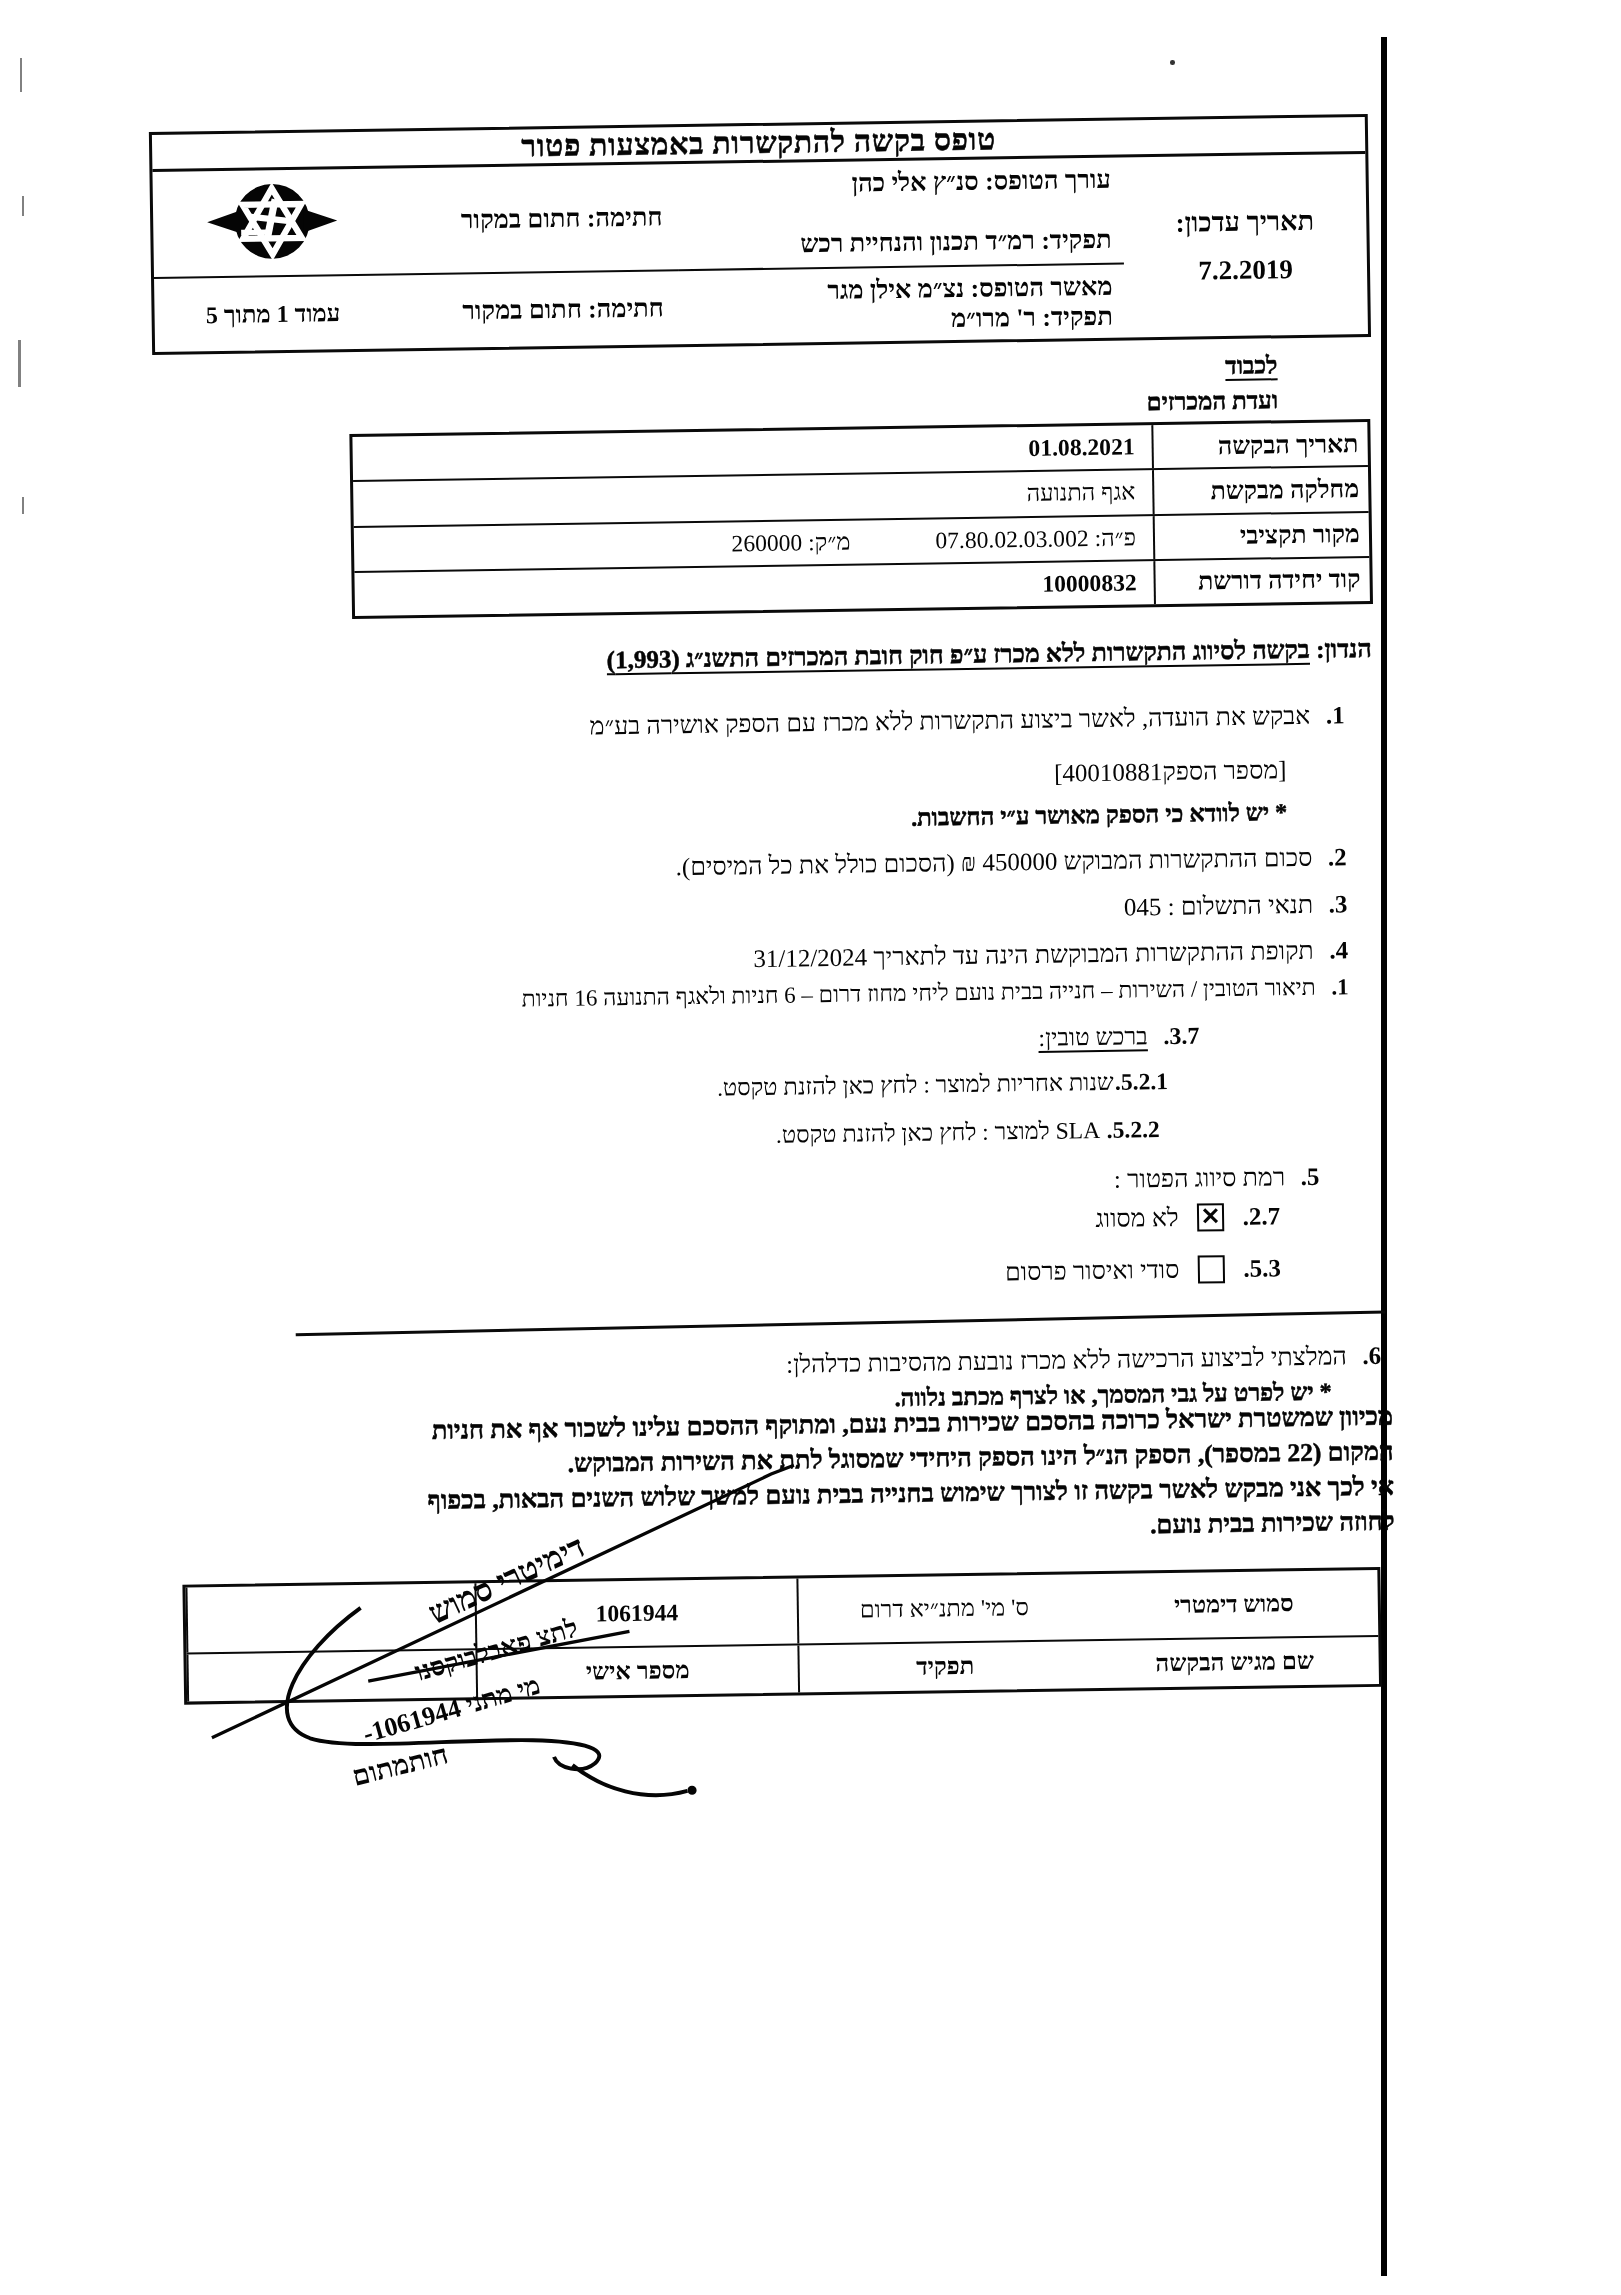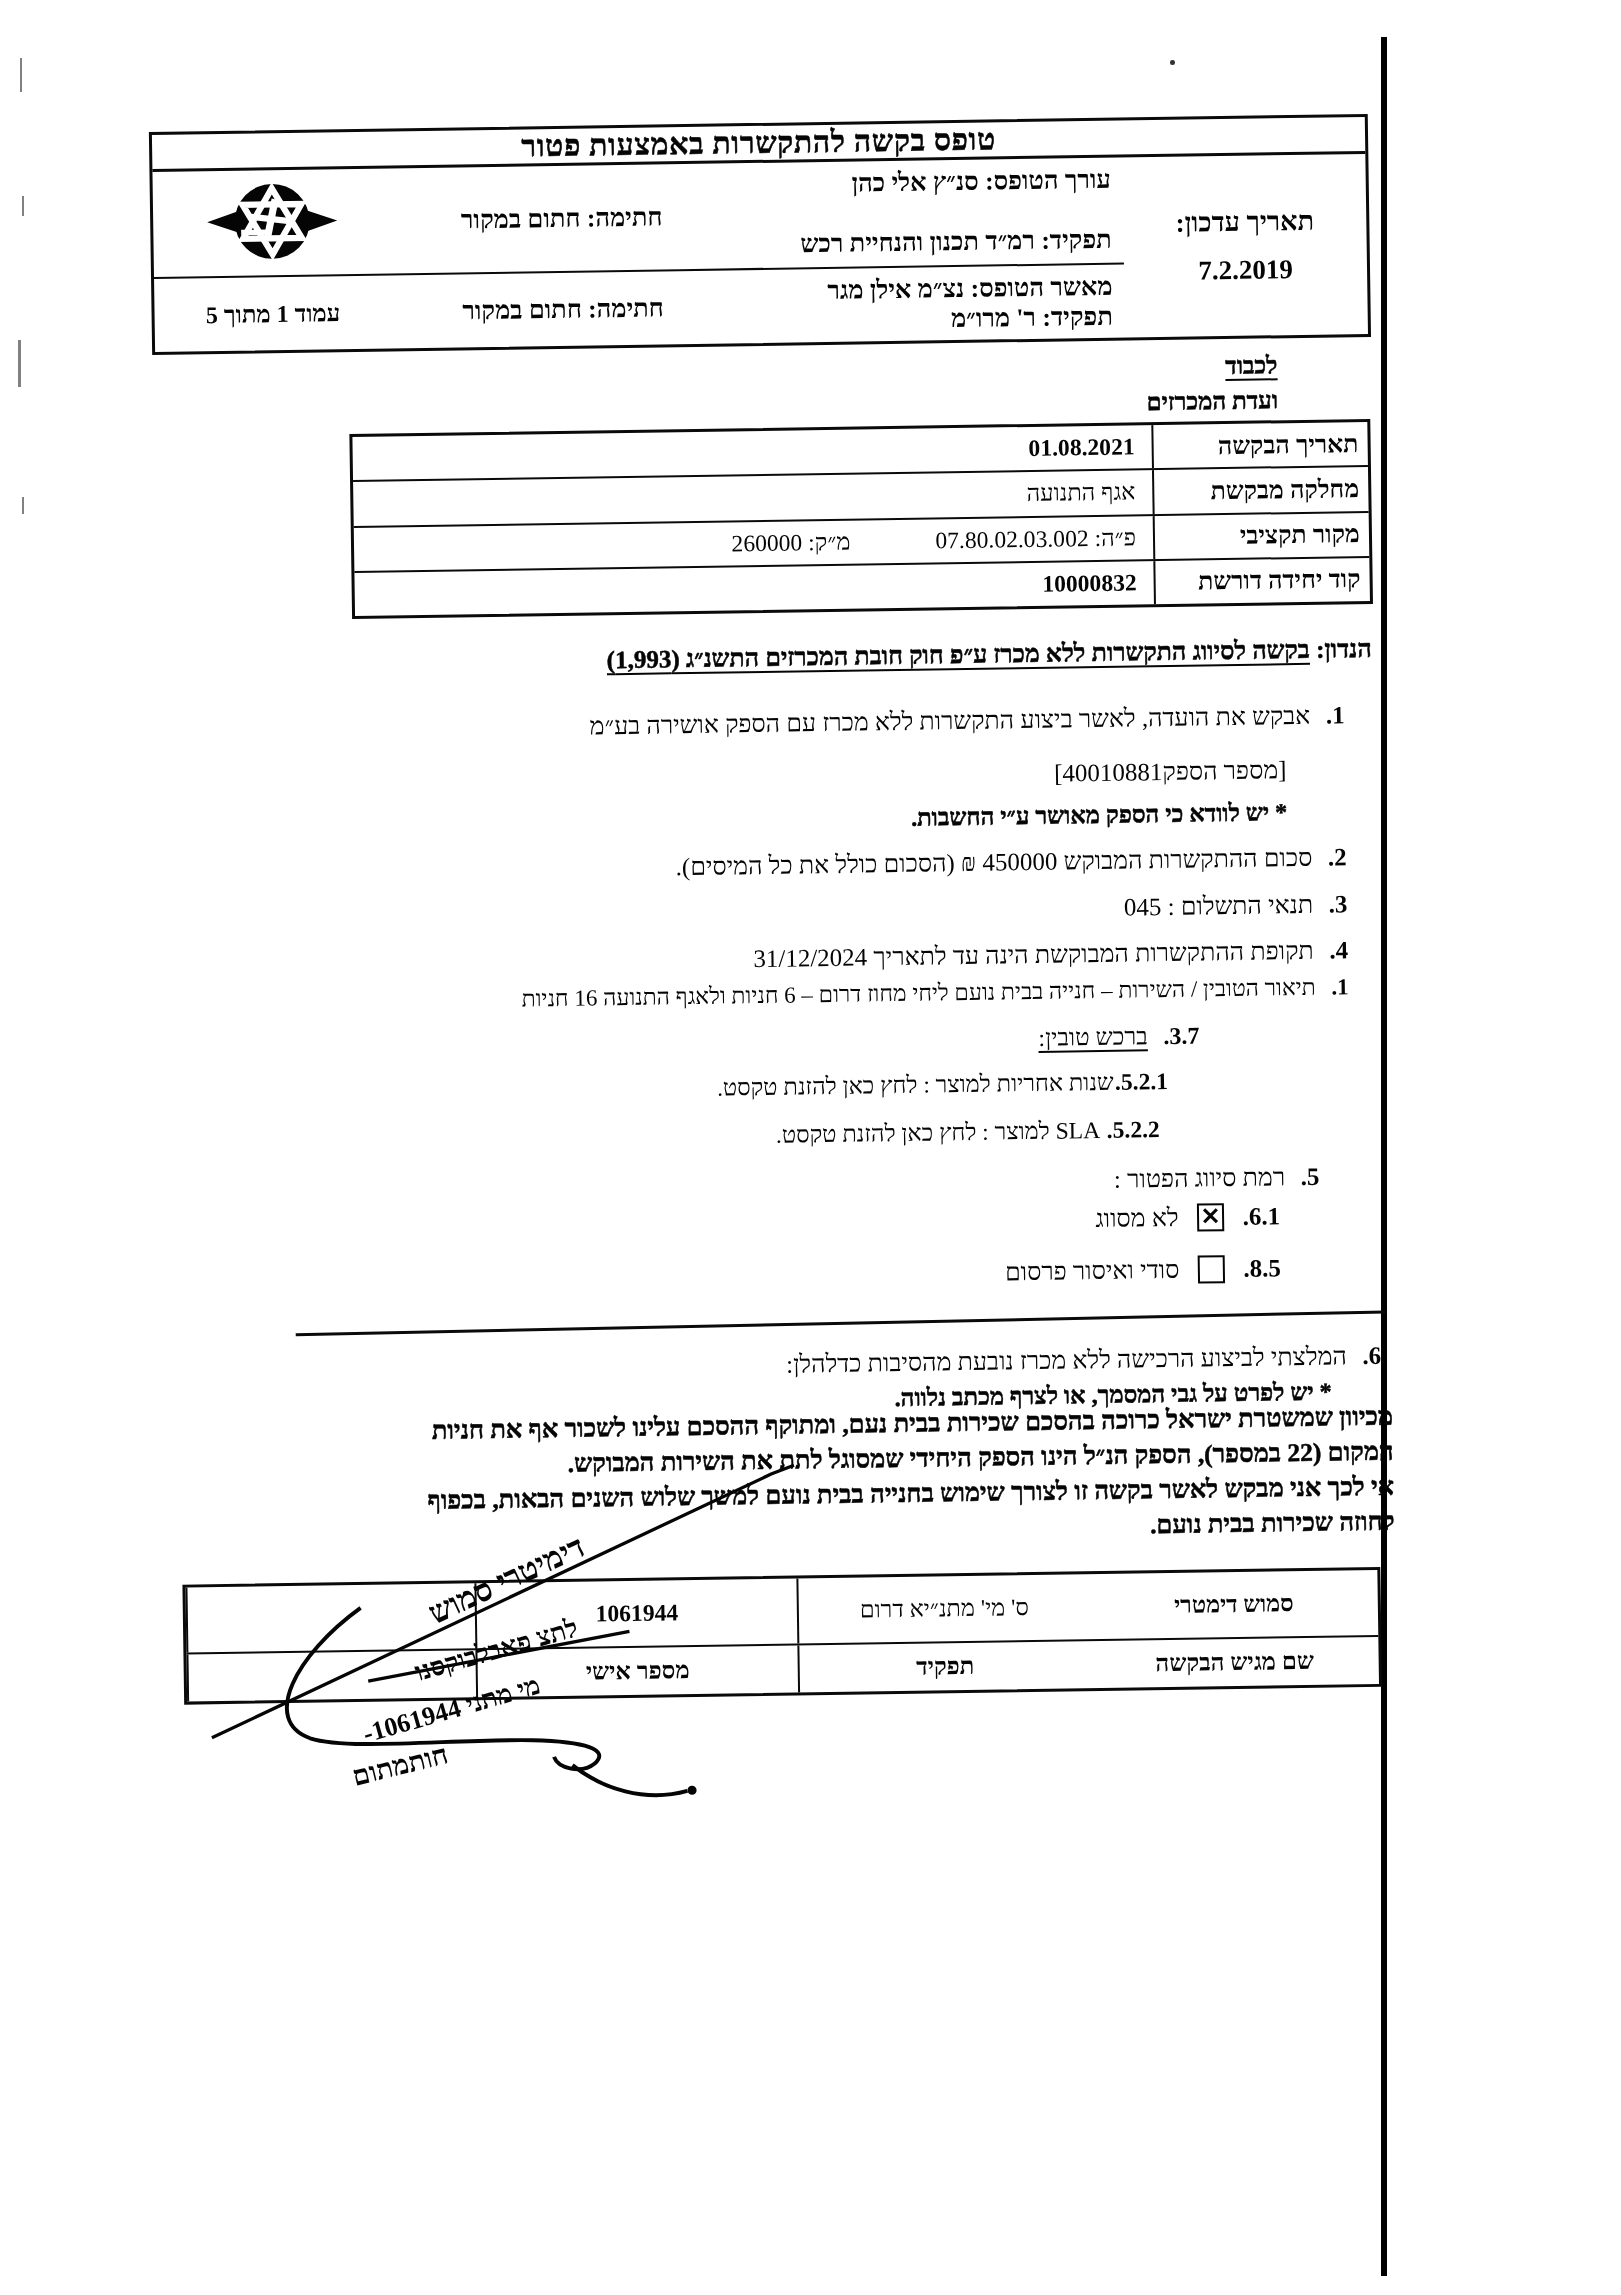--- a/index.html
+++ b/index.html
@@ -205,28 +205,28 @@
     <div class="abs li" style="top:1121px;right:499px;font-size:23.6px;gap:6.5px;">
       <span class="num">5.2.2.</span>
       <span>SLA למוצר : לחץ כאן להזנת טקסט.</span>
     </div>
     <div class="abs li" style="top:1170px;right:340px;">
       <span class="num">5.</span>
       <span>רמת סיווג הפטור :</span>
     </div>
 
     <div class="abs li" style="top:1209px;right:380px;align-items:center;gap:18.3px;">
-      <span class="num">6.1.</span>
+      <span class="num">2.7.</span>
       <span class="box">
           <span>✕</span>
         </span>
       <span>לא מסווג</span>
     </div>
     <div class="abs li" style="top:1261px;right:380px;align-items:center;gap:18.3px;">
-      <span class="num">8.5.</span>
+      <span class="num">5.3.</span>
       <span class="box">
           <span></span>
         </span>
       <span>סודי ואיסור פרסום</span>
     </div>
 
     <div class="sep"></div>
 
     <div class="abs li" style="top:1350px;right:281px;">
       <span class="num">6.</span>

